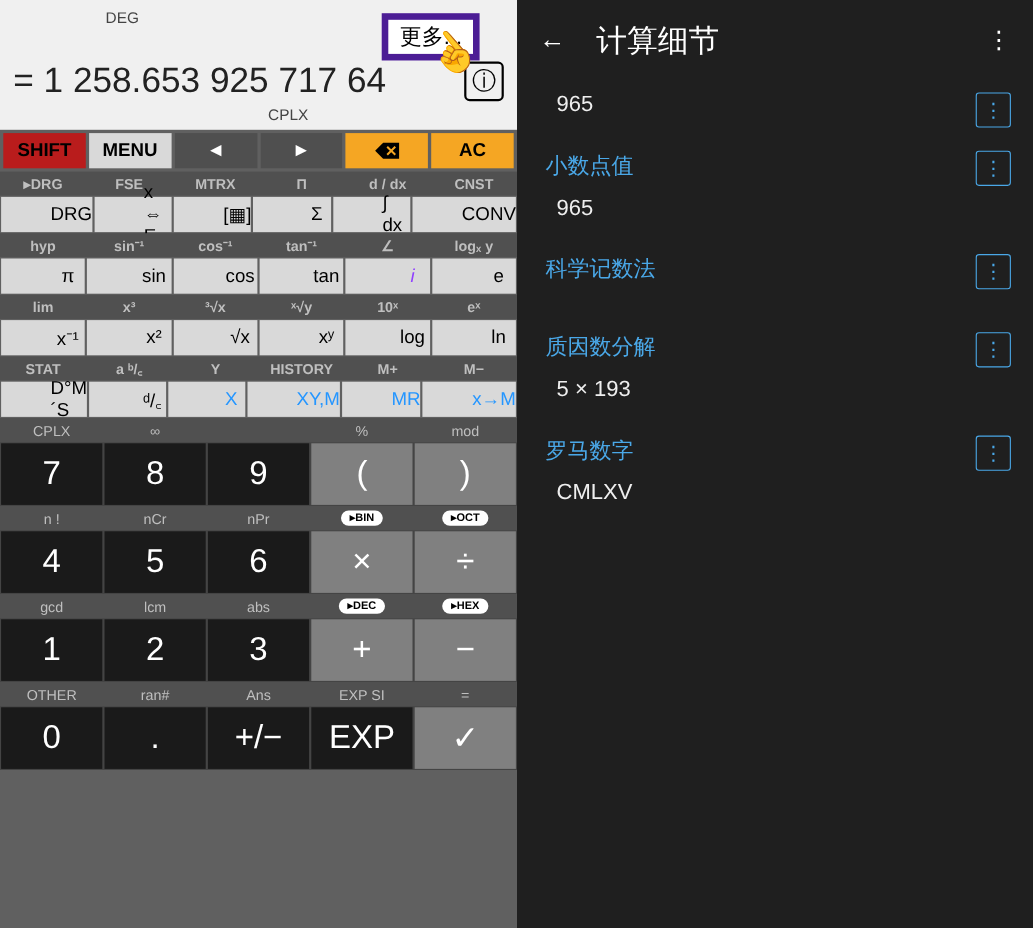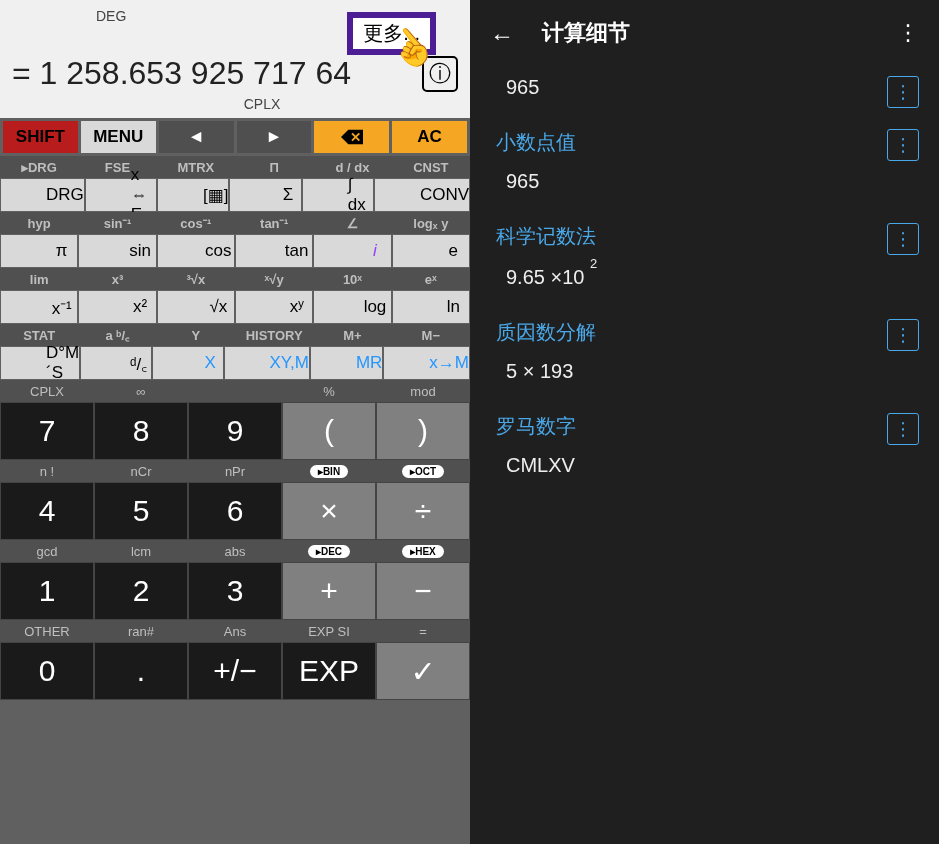--- a/index.html
+++ b/index.html
@@ -33,21 +33,21 @@
 .big-row { display:grid; grid-template-columns: repeat(5,1fr); gap:2px; background:#444; padding:1px;}
 .big-key { background:#1a1a1a; color:#fff; font-size:30px; display:flex;align-items:center;justify-content:center; height:56px;}
 .big-key.grey { background:#808080; }
 .lbls5 { display:grid; grid-template-columns: repeat(5,1fr); background:#505050;}
 .lbls5 .lbl { height:22px; font-size:13px; color:#bfbfbf; display:flex;align-items:center;justify-content:center;}
 .lbls5 .pill span { background:#fff; color:#000; font-size:10px; padding:1px 8px; border-radius:10px; font-weight:600;}
 
 .details { width:469px; height:100%; background:#1f1f1f; color:#fff; display:flex; flex-direction:column;}
 .d-header { display:flex; align-items:center; padding:18px 20px; gap:28px;}
 .d-header .back { font-size:24px; color:#fff; }
-.d-header .title { font-size:22px; font-weight:700; flex:1;}
+.d-header .title { font-size:28px; font-weight:400; flex:1;}
 .d-header .menu { font-size:22px; }
 .d-body { padding: 10px 20px; display:flex; flex-direction:column; gap:30px;}
 .section { position:relative; }
 .section h3 { color:#4aa8e8; font-size:20px; font-weight:500; margin-bottom:14px; margin-left:6px;}
 .section .val { font-size:20px; color:#eee; margin-left:16px;}
 .sci sup { font-size:13px; position:relative; top:-8px; }
 .dots-box { position:absolute; right:0; top:0; width:32px;height:32px; border:1px solid #4aa8e8; border-radius:3px; display:flex;align-items:center;justify-content:center; color:#4aa8e8; font-size:18px;}
 </style>
 </head>
 <body>
@@ -229,21 +229,20 @@
       <div class="val">965</div>
     </div>
     <div class="section">
       <div class="dots-box">⋮</div>
       <h3>小数点值</h3>
       <div class="val">965</div>
     </div>
     <div class="section">
       <div class="dots-box">⋮</div>
       <h3>科学记数法</h3>
-      <div class="val sci"><span>9.65 ×10 </span><sup>2</sup></div>
     </div>
     <div class="section">
       <div class="dots-box">⋮</div>
       <h3>质因数分解</h3>
       <div class="val">5 × 193</div>
     </div>
     <div class="section">
       <div class="dots-box">⋮</div>
       <h3>罗马数字</h3>
       <div class="val">CMLXV</div>

